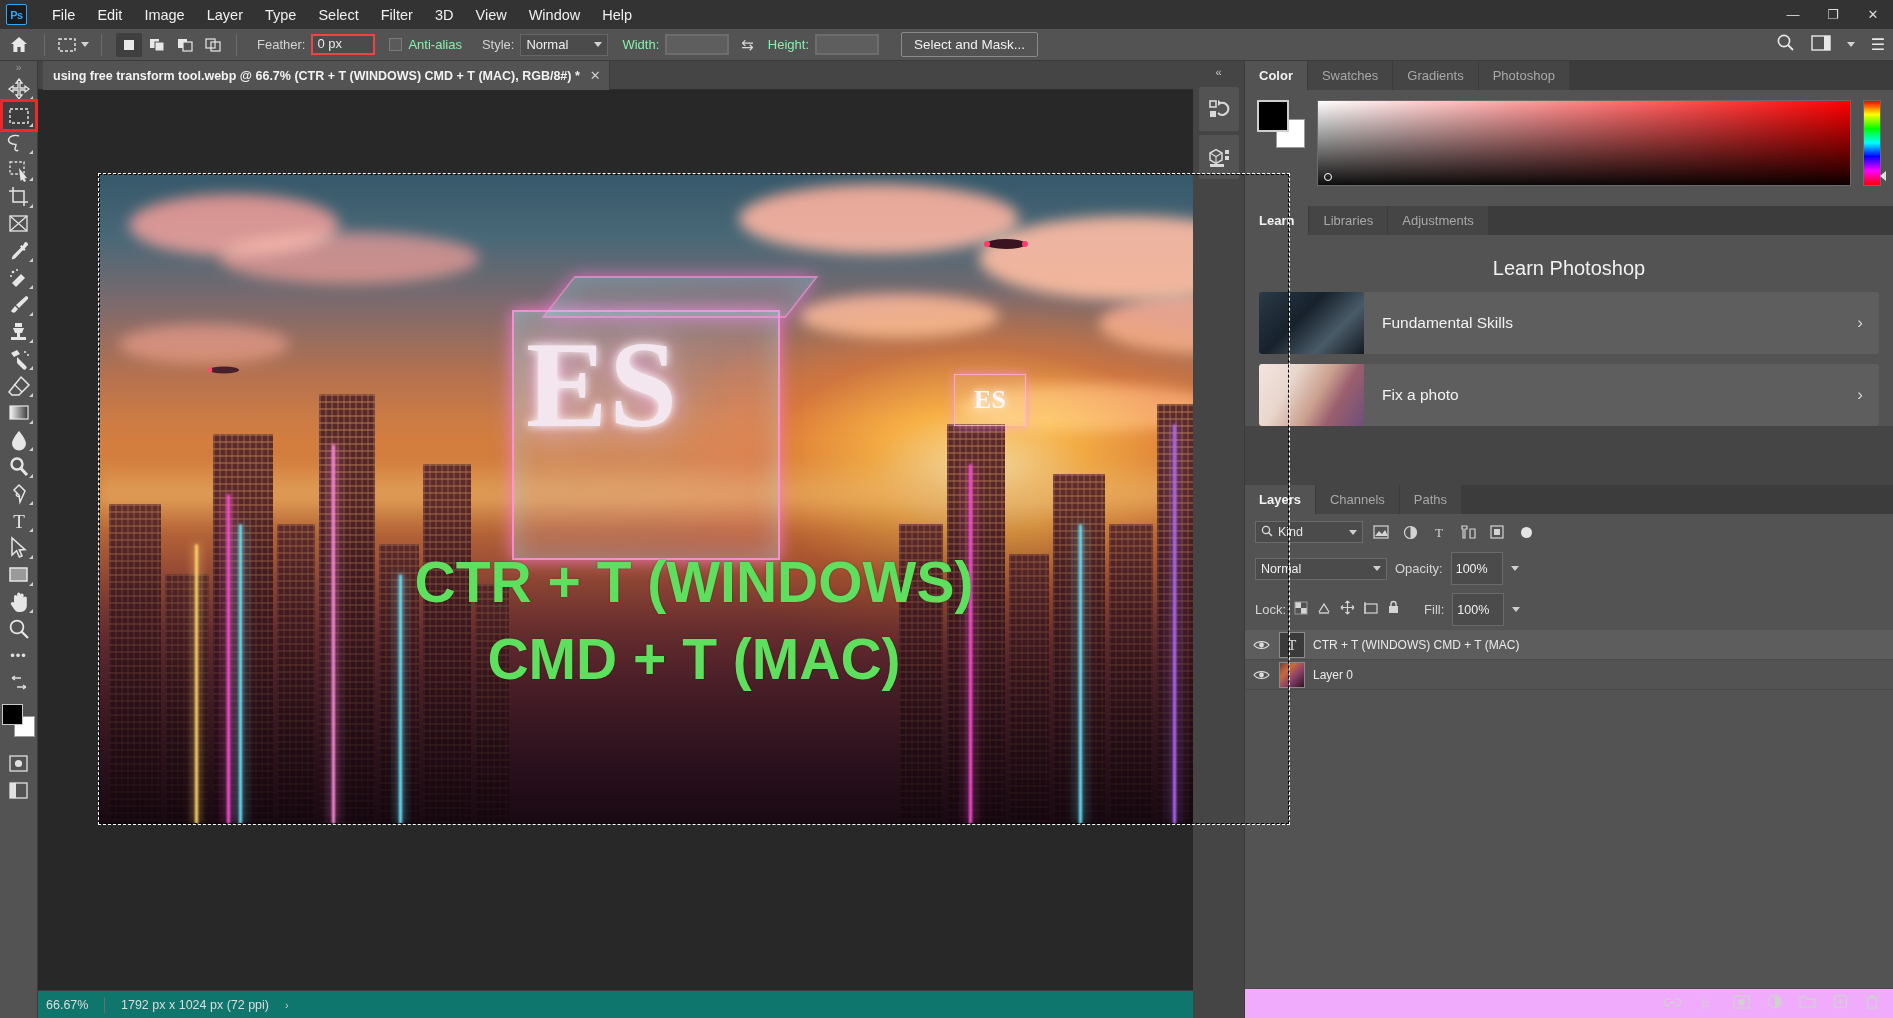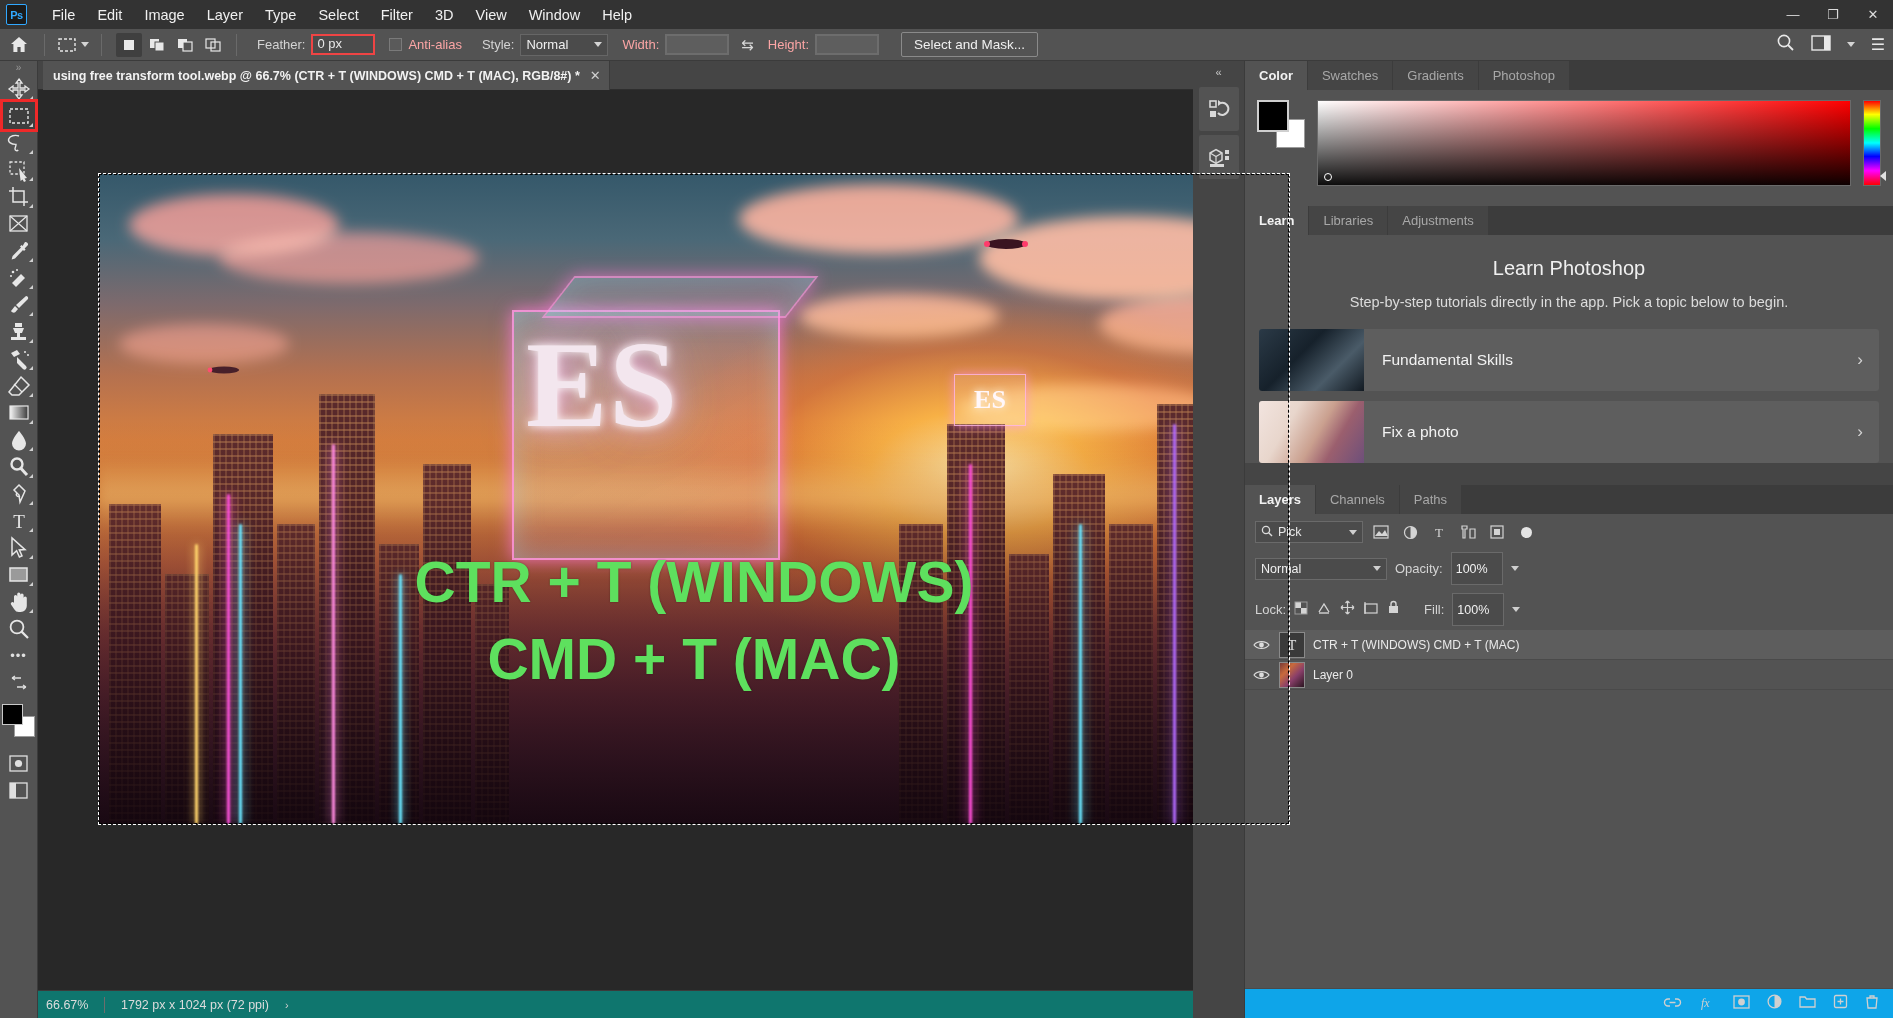--- a/index.html
+++ b/index.html
@@ -52,21 +52,21 @@
   .opt-marquee-icn { width: 20px; height: 18px; }
   .chev { width: 0; height: 0; border-left: 4px solid transparent; border-right: 4px solid transparent;
           border-top: 5px solid #d4d4d4; }
   .sel-mode-group { display: flex; align-items: center; gap: 2px; padding-left: 8px; }
   .sel-mode {
     width: 26px; height: 24px; display: flex; align-items: center; justify-content: center;
     border-radius: 2px;
   }
   .sel-mode.active { background: #3f3f3f; }
   .opt-label { color: #d4d4d4; font-size: 13px; margin-left: 14px; margin-right: 6px; white-space: nowrap; }
-  .opt-label.dim { color: #fca5a5; }
+  .opt-label.dim { color: #86efac; }
   .opt-input {
     background: #4b4b4b; border: 2px solid #ef4444; color: #e8e8e8;
     font-size: 13px; height: 21px; width: 64px; padding: 0 4px;
     font-family: "Liberation Sans", sans-serif;
   }
   .opt-input.empty { background: #5e5e5e; border-color: #6d6d6d; }
   .opt-check {
     width: 13px; height: 13px; border: 1px solid #7a7a7a; background: #5a5a5a; margin-left: 14px;
   }
   .opt-select {
@@ -283,21 +283,21 @@
     display: flex; align-items: center; height: 30px; padding: 0 6px; gap: 8px;
     border-bottom: 1px solid #4a4a4a;
   }
   .layer-row.selected { background: #5d5d5d; }
   .eye { width: 20px; display: flex; justify-content: center; }
   .layer-thumb { width: 26px; height: 26px; border: 1px solid #8a8a8a; background: #3a3a3a;
                  display: flex; align-items: center; justify-content: center; }
   .layer-thumb.img { background: linear-gradient(135deg, #7b3a35 0%, #c96a3c 30%, #8a3f6a 60%, #2a1520 100%); }
   .layer-name { color: #eaeaea; font-size: 12px; white-space: nowrap; overflow: hidden; }
   .layers-footer {
-    position: absolute; left: 0; right: 0; bottom: 0; height: 30px; background: #0ea5e9;
+    position: absolute; left: 0; right: 0; bottom: 0; height: 30px; background: #f0abfc;
     display: flex; align-items: center; justify-content: flex-end; gap: 17px; padding-right: 14px;
     border-top: 1px solid #4a4a4a;
   }
   svg { overflow: visible; }
 </style>
 </head>
 <body>
 
 <div id="app">
 
@@ -703,21 +703,20 @@
       </div>
     </div>
 
     <div class="panel-tabs" id="learn-tabs">
         <div class="ptab active">Learn</div>
         <div class="ptab">Libraries</div>
         <div class="ptab">Adjustments</div>
       </div>
     <div class="learn-panel">
       <div class="learn-title">Learn Photoshop</div>
-      <div class="learn-sub">Step-by-step tutorials directly in the app. Pick a topic below to begin.</div>
       <div class="learn-card">
         <div class="learn-thumb thumb-a"></div>
         <div class="learn-card-label">Fundamental Skills</div>
         <div class="learn-arrow">›</div>
       </div>
       <div class="learn-card">
         <div class="learn-thumb thumb-b"></div>
         <div class="learn-card-label">Fix a photo</div>
         <div class="learn-arrow">›</div>
       </div>
@@ -732,21 +731,21 @@
 
       <div class="layers-filter">
         <div class="kind-select">
           <span style="display:flex;align-items:center;gap:5px;">
             <span>
               <svg width="12" height="12" viewBox="0 0 12 12">
                   <circle cx="5" cy="5" r="3.6" fill="none" stroke="#dcdcdc" stroke-width="1.3"></circle>
                   <line x1="7.7" y1="7.7" x2="11" y2="11" stroke="#dcdcdc" stroke-width="1.4"></line>
                 </svg>
             </span>
-            <span>Pick</span>
+            <span>Kind</span>
           </span>
           <span class="mini-chev"></span>
         </div>
         <div class="filter-icn">
           <svg width="16" height="14" viewBox="0 0 16 14">
               <rect x="1" y="1" width="14" height="12" fill="none" stroke="#d4d4d4" stroke-width="1.2"></rect>
               <path d="M2 11 l4 -5 l3 3 l3 -4 l3 6 z" fill="#d4d4d4"></path>
             </svg>
         </div>
         <div class="filter-icn">

